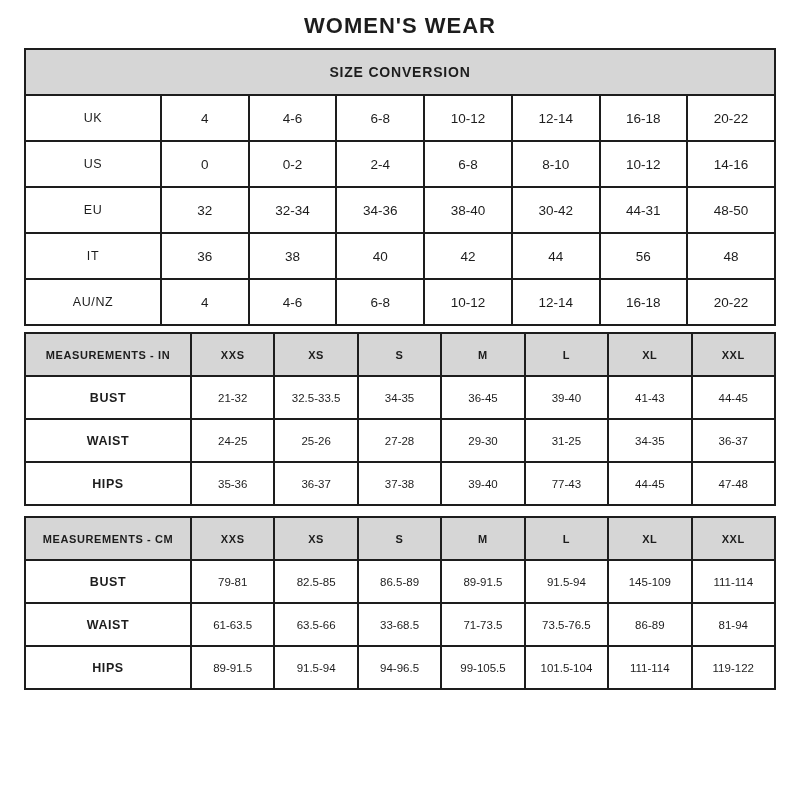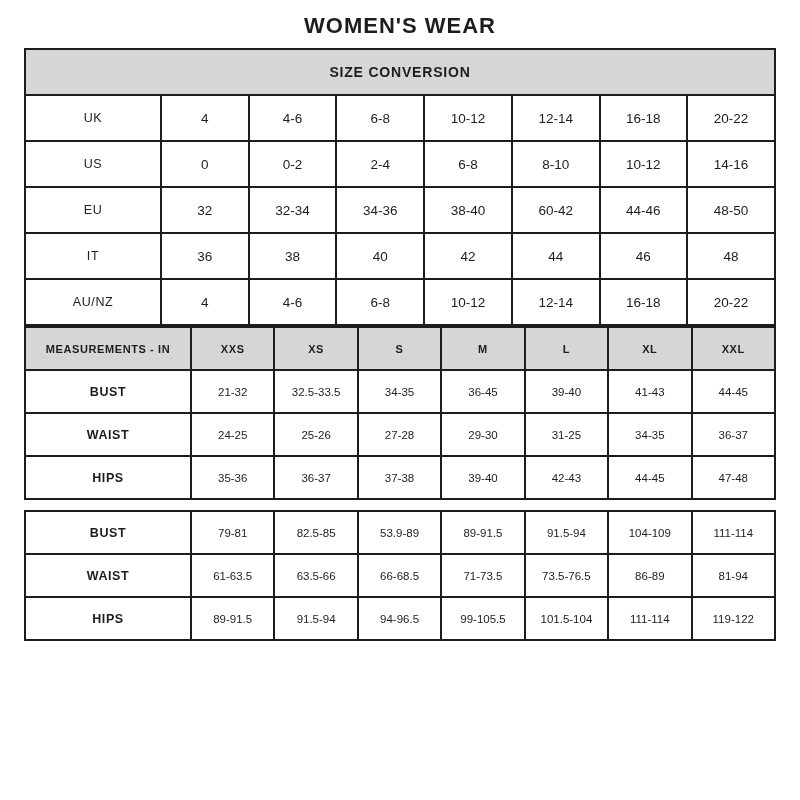--- a/index.html
+++ b/index.html
@@ -7,21 +7,21 @@
     width:800px;height:800px;background:#ffffff;
     font-family:"Liberation Sans",sans-serif;color:#1d1d1d;
     -webkit-font-smoothing:antialiased;
   }
   .page{width:800px;height:784px;overflow:hidden;}
   .title{
     margin:0;padding:13px 0 9px;text-align:center;
     font-size:22px;font-weight:700;letter-spacing:1px;color:#1d1d1d;
   }
   table{border-collapse:collapse;table-layout:fixed;width:752px;margin:0 auto;}
-  #t1{}
+  #t1{margin-bottom:6px;}
   #t2{margin-bottom:10px;}
   td{
     border:2px solid #1d1d1d;text-align:center;vertical-align:middle;
     padding:0;overflow:hidden;white-space:nowrap;
   }
   .col-label-1{width:136px;}
   .col-label-2{width:166px;}
   .banner{
     background:#d6d6d6;height:42px;font-weight:700;font-size:14px;letter-spacing:.8px;
   }
@@ -70,32 +70,32 @@
           <td class="val">8-10</td>
           <td class="val">10-12</td>
           <td class="val">14-16</td>
         </tr>
         <tr>
           <td class="lbl">EU</td>
           <td class="val">32</td>
           <td class="val">32-34</td>
           <td class="val">34-36</td>
           <td class="val">38-40</td>
-          <td class="val">60-42</td>
-          <td class="val">44-46</td>
+          <td class="val">30-42</td>
+          <td class="val">44-31</td>
           <td class="val">48-50</td>
         </tr>
         <tr>
           <td class="lbl">IT</td>
           <td class="val">36</td>
           <td class="val">38</td>
           <td class="val">40</td>
           <td class="val">42</td>
           <td class="val">44</td>
-          <td class="val">46</td>
+          <td class="val">56</td>
           <td class="val">48</td>
         </tr>
         <tr>
           <td class="lbl">AU/NZ</td>
           <td class="val">4</td>
           <td class="val">4-6</td>
           <td class="val">6-8</td>
           <td class="val">10-12</td>
           <td class="val">12-14</td>
           <td class="val">16-18</td>
@@ -139,48 +139,58 @@
           <td class="val">31-25</td>
           <td class="val">34-35</td>
           <td class="val">36-37</td>
         </tr>
         <tr>
           <td class="lbl">HIPS</td>
           <td class="val">35-36</td>
           <td class="val">36-37</td>
           <td class="val">37-38</td>
           <td class="val">39-40</td>
-          <td class="val">42-43</td>
+          <td class="val">77-43</td>
           <td class="val">44-45</td>
           <td class="val">47-48</td>
         </tr>
       </tbody>
     </table>
 
   <table id="t3">
     <colgroup>
         <col class="col-label-2">
         <col span="7">
       </colgroup>
   <tbody>
         <tr>
+          <td class="hdr">MEASUREMENTS - CM</td>
+          <td class="hdr">XXS</td>
+          <td class="hdr">XS</td>
+          <td class="hdr">S</td>
+          <td class="hdr">M</td>
+          <td class="hdr">L</td>
+          <td class="hdr">XL</td>
+          <td class="hdr">XXL</td>
+        </tr>
+        <tr>
           <td class="lbl">BUST</td>
           <td class="val">79-81</td>
           <td class="val">82.5-85</td>
-          <td class="val">53.9-89</td>
+          <td class="val">86.5-89</td>
           <td class="val">89-91.5</td>
           <td class="val">91.5-94</td>
-          <td class="val">104-109</td>
+          <td class="val">145-109</td>
           <td class="val">111-114</td>
         </tr>
         <tr>
           <td class="lbl">WAIST</td>
           <td class="val">61-63.5</td>
           <td class="val">63.5-66</td>
-          <td class="val">66-68.5</td>
+          <td class="val">33-68.5</td>
           <td class="val">71-73.5</td>
           <td class="val">73.5-76.5</td>
           <td class="val">86-89</td>
           <td class="val">81-94</td>
         </tr>
         <tr>
           <td class="lbl">HIPS</td>
           <td class="val">89-91.5</td>
           <td class="val">91.5-94</td>
           <td class="val">94-96.5</td>

